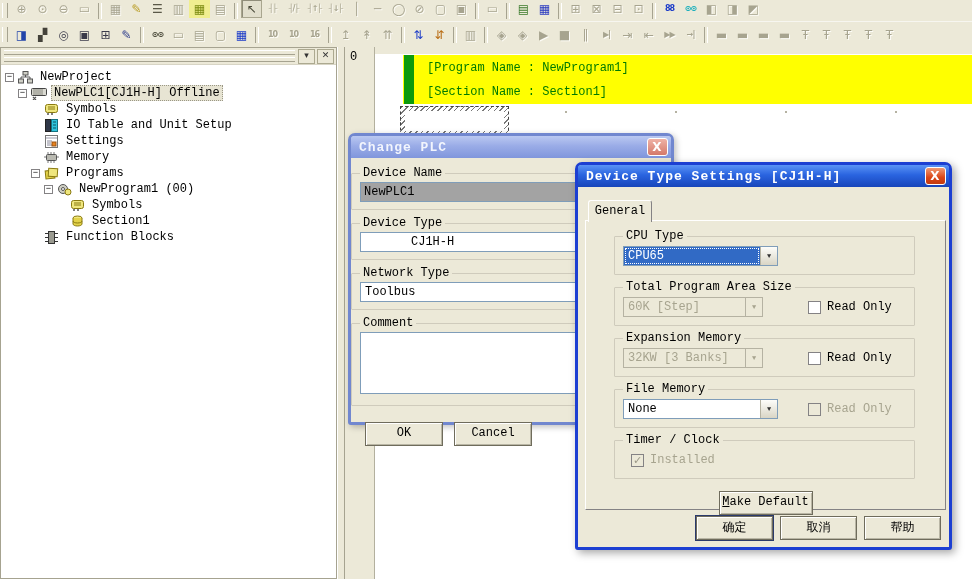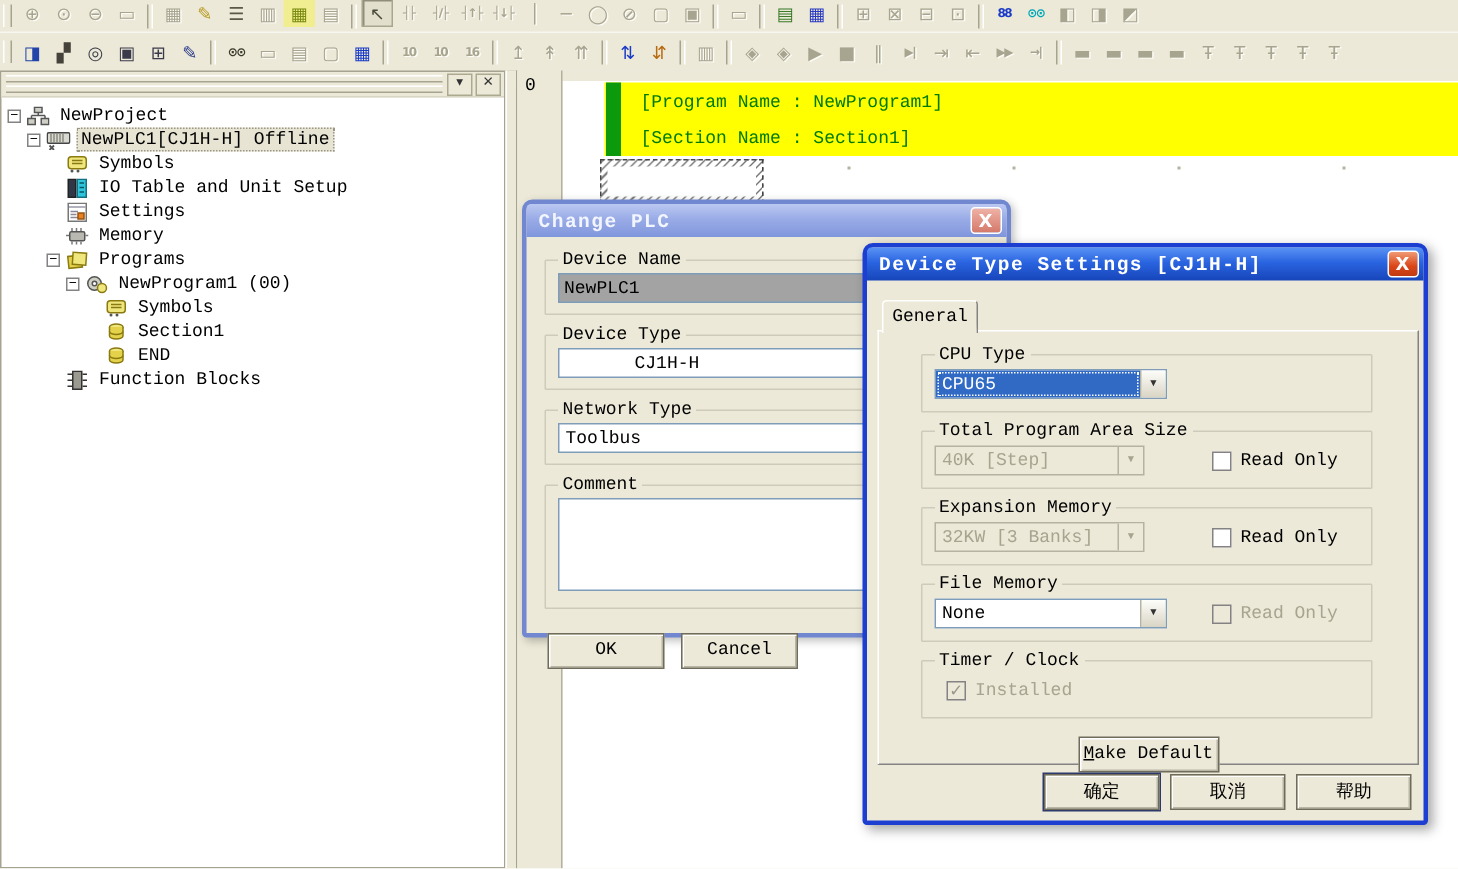--- a/index.html
+++ b/index.html
@@ -58,21 +58,21 @@
               border:3px solid #1c3fd2;border-radius:7px 7px 3px 3px;box-shadow:3px 3px 8px rgba(0,0,0,.35);}
   .titlebar{height:22px;display:flex;align-items:center;font-weight:bold;letter-spacing:1px;
             padding-left:8px;border-radius:3px 3px 0 0;font-size:13px;}
   .tb-inactive{background:linear-gradient(180deg,#bac8f1 0%,#9aace7 45%,#8096dc 100%);color:#f2f5fd;}
   .tb-active{background:linear-gradient(180deg,#5a93f5 0%,#2a64e0 45%,#1745ba 100%);color:#fff;}
   .xbtn{margin-left:auto;margin-right:3px;width:21px;height:18px;border-radius:3px;border:1px solid #fff;
         color:#fff;font-weight:bold;text-align:center;line-height:16px;font-size:12px;
         font-family:"DejaVu Sans",sans-serif;box-sizing:border-box;}
   .x-ina{background:linear-gradient(180deg,#efb2a6,#d4796a);}
   .x-act{background:linear-gradient(180deg,#f09a74,#da4517 60%,#c23a10);}
-  fieldset{border:1px solid #cfcbbc;margin:0 12px 6px;padding:2px 8px 7px;border-radius:1px;}
+  fieldset{border:1px solid #cfcbbc;margin:0 0 6px;padding:2px 8px 7px;border-radius:1px;}
   legend{font-size:12px;padding:0 3px;}
   .input{background:#a3a3a3;border:1px solid #7f9db9;height:16px;width:270px;
          font:12px "Liberation Mono",monospace;padding:1px 3px;}
   .combo{display:flex;height:20px;border:1px solid #7f9db9;background:#fff;box-sizing:border-box;}
   .combo .ct{flex:1;padding:2px 4px;font-size:12px;overflow:hidden;white-space:nowrap;}
   .combo .ca{width:16px;background:linear-gradient(180deg,#fdfdfa,#d9d5c5);border-left:1px solid #b5b2a2;
              color:#333;font-size:7px;display:flex;align-items:center;justify-content:center;flex:none;}
   .combo.disabled{border-color:#b5b2a2;background:#ece9d8;}
   .combo.disabled .ct{color:#a7a48f;}
   .combo.disabled .ca{color:#a7a48f;background:#ece9d8;}
@@ -320,33 +320,20 @@
           <span class="ticon"><svg viewBox="0 0 15 13" width="15" height="13">
               <ellipse cx="7.5" cy="3" rx="4.5" ry="2" fill="#efe67e" stroke="#8a7a10"></ellipse>
               <path d="M3 3v6c0 1.1 2 2 4.5 2s4.5-.9 4.5-2V3" fill="#e3d24a" stroke="#8a7a10"></path>
               <path d="M3 6c0 1.1 2 2 4.5 2S12 7.1 12 6" fill="none" stroke="#8a7a10"></path>
             </svg></span>
           <span class="tlabel">Section1</span>
         </div>
         <div class="trow">
           <span class="tspacer"></span>
           <span class="tspacer"></span>
-          <span class="tspacer"></span>
-          <span class="tspacer"></span>
-          <span class="texp none"></span>
-          <span class="ticon"><svg viewBox="0 0 15 13" width="15" height="13">
-              <ellipse cx="7.5" cy="3" rx="4.5" ry="2" fill="#efe67e" stroke="#8a7a10"></ellipse>
-              <path d="M3 3v6c0 1.1 2 2 4.5 2s4.5-.9 4.5-2V3" fill="#e3d24a" stroke="#8a7a10"></path>
-              <path d="M3 6c0 1.1 2 2 4.5 2S12 7.1 12 6" fill="none" stroke="#8a7a10"></path>
-            </svg></span>
-          <span class="tlabel">END</span>
-        </div>
-        <div class="trow">
-          <span class="tspacer"></span>
-          <span class="tspacer"></span>
           <span class="texp none"></span>
           <span class="ticon"><svg viewBox="0 0 15 13" width="15" height="13">
               <rect x="4.5" y="0.5" width="6" height="12" fill="#9a9a90" stroke="#333"></rect>
               <path d="M1 2.5h3M1 6.5h3M1 10.5h3M11 2.5h3M11 6.5h3M11 10.5h3" stroke="#333"></path>
             </svg></span>
           <span class="tlabel">Function Blocks</span>
         </div>
       </div>
   </div>
 
@@ -416,21 +403,21 @@
           <div class="combo" style="width:155px;">
             <div class="ct hl">CPU65</div>
             <div class="ca">▼</div>
           </div>
         </div>
       </fieldset>
       <fieldset>
         <legend>Total Program Area Size</legend>
         <div class="grow">
           <div class="combo disabled" style="width:140px;">
-            <div class="ct">40K [Step]</div>
+            <div class="ct">60K [Step]</div>
             <div class="ca">▼</div>
           </div>
           <div class="cbwrap">
             <div class="cb"></div>
             <span class="cblabel">Read Only</span>
           </div>
         </div>
       </fieldset>
       <fieldset>
         <legend>Expansion Memory</legend>

